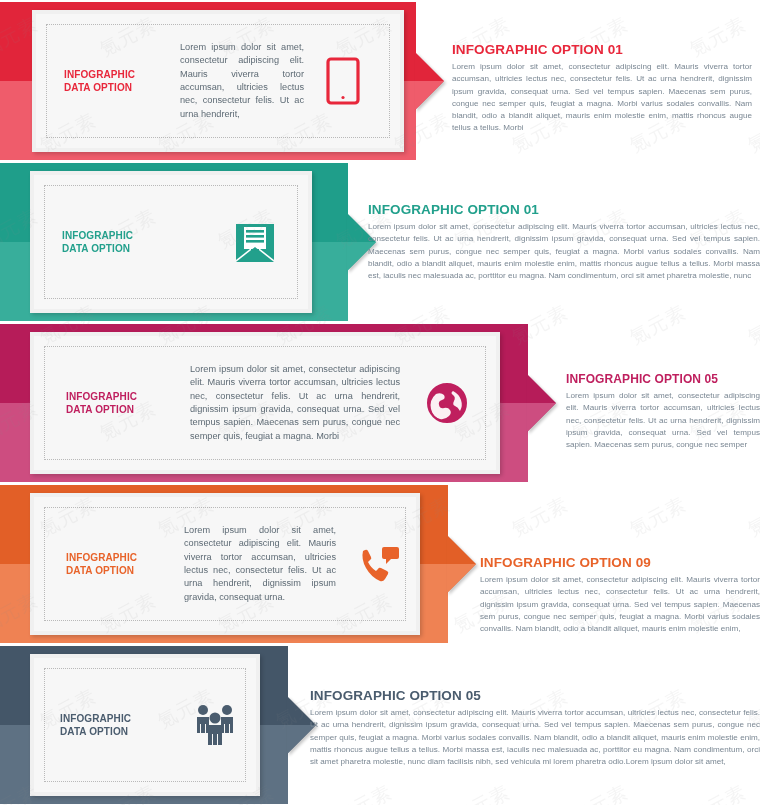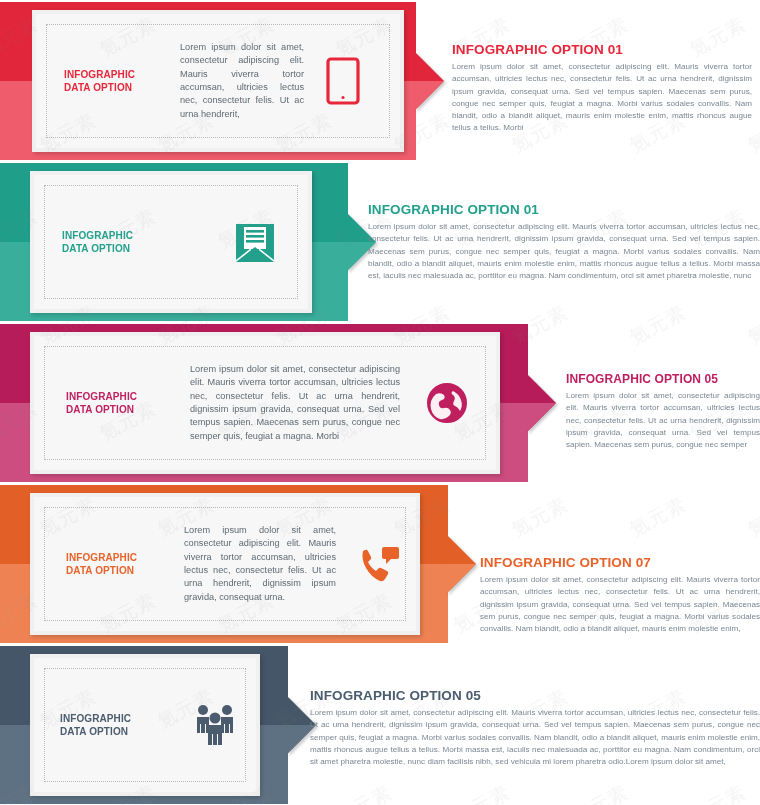--- a/index.html
+++ b/index.html
@@ -266,21 +266,21 @@
         <svg width="44" height="44" viewBox="0 0 44 44" aria-hidden="true">
           <path d="M5 9 q-2 8 3 17 q5 9 14 13 q3 1 5 -2 l3 -5 q1 -2 -1 -3 l-6 -3 q-2 -1 -3 1 l-2 2 q-5 -3 -8 -9 l2 -2 q2 -1 1 -3 l-3 -6 q-1 -2 -3 -1 Z" fill="#e8632a"></path>
           <rect x="24" y="5" width="17" height="12" rx="2" fill="#e8632a"></rect>
           <path d="M28 17 l0 5 l5 -5 Z" fill="#e8632a"></path>
         </svg>
       </div>
     </div>
   </div>
 
   <div class="side" style="left:480px; top:70px; width:280px;">
-    <div class="side-title" style="color:#e8632a;">INFOGRAPHIC OPTION 07</div>
+    <div class="side-title" style="color:#e8632a;">INFOGRAPHIC OPTION 09</div>
     <div class="side-body">Lorem ipsum dolor sit amet, consectetur adipiscing elit. Mauris viverra tortor accumsan, ultricies lectus nec, consectetur felis. Ut ac urna hendrerit, dignissim ipsum gravida, consequat urna. Sed vel tempus sapien. Maecenas sem purus, congue nec semper quis, feugiat a magna. Morbi varius sodales convallis. Nam blandit, odio a blandit aliquet, mauris enim molestie enim,</div>
   </div>
 </div>
 
 <div class="row" style="top:646px; height:158px; width:760px;">
 
   <div class="bar" style="width:288px;">
     <div class="bar-top" style="background:#445668;"></div>
     <div class="bar-bot" style="background:#5e7183;"></div>
   </div>

